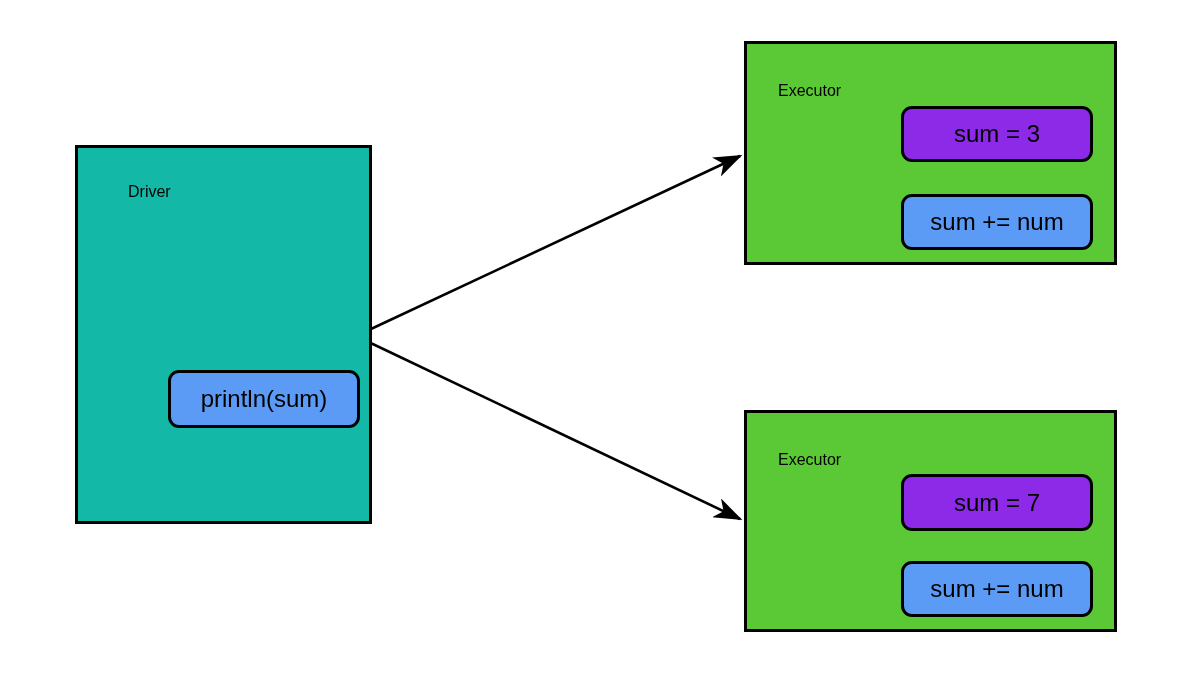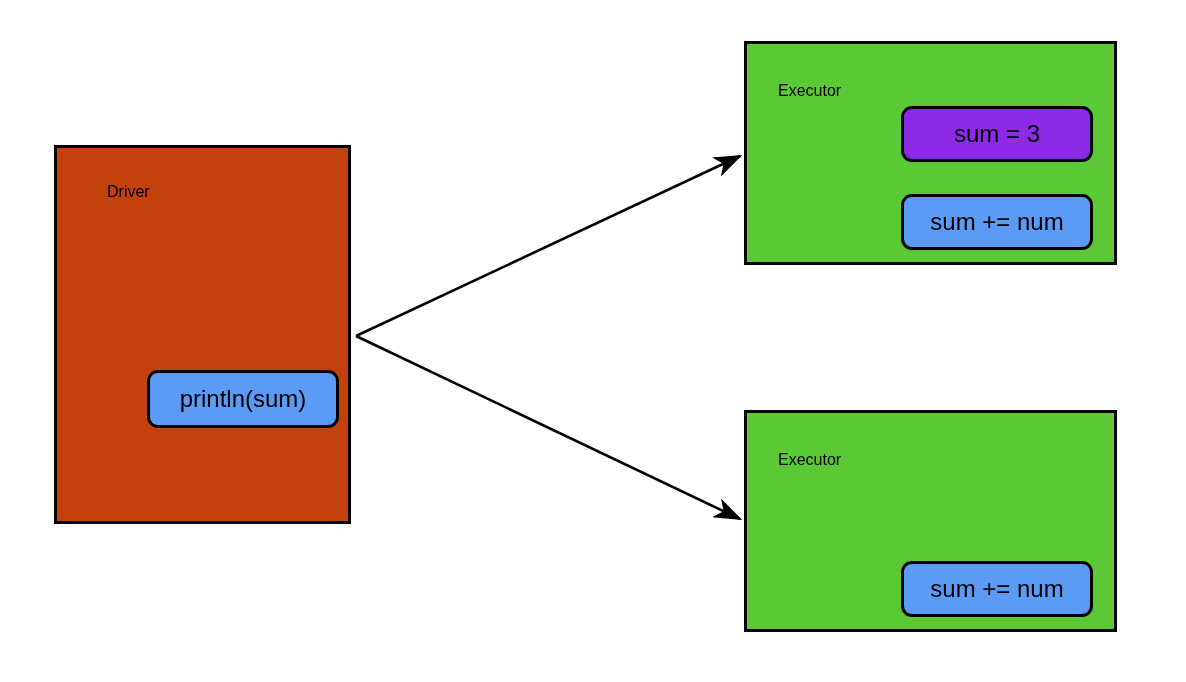--- a/index.html
+++ b/index.html
@@ -18,25 +18,25 @@
     background: #ffffff;
     overflow: hidden;
   }
   
   .node-box {
     position: absolute;
     box-sizing: border-box;
     border: 3px solid #000000;
   }
   #driver-box {
-    left: 54px;
+    left: 75px;
     top: 145px;
     width: 297px;
     height: 379px;
-    background: #c2410c;
+    background: #14b8a6;
   }
   #executor-box-1 {
     left: 744px;
     top: 41px;
     width: 373px;
     height: 224px;
     background: #5bc936;
   }
   #executor-box-2 {
     left: 744px;
@@ -121,17 +121,18 @@
     <div class="box-title" id="exec1-title">Executor</div>
 
     <div class="chip chip-purple" id="chip-exec1-sum">sum = 3</div>
 
     <div class="chip chip-blue" id="chip-exec1-add">sum += num</div>
   </div>
 
   <div class="node-box" id="executor-box-2">
     <div class="box-title" id="exec2-title">Executor</div>
 
+    <div class="chip chip-purple" id="chip-exec2-sum">sum = 7</div>
 
     <div class="chip chip-blue" id="chip-exec2-add">sum += num</div>
   </div>
 
 </div>
 
 </body></html>

